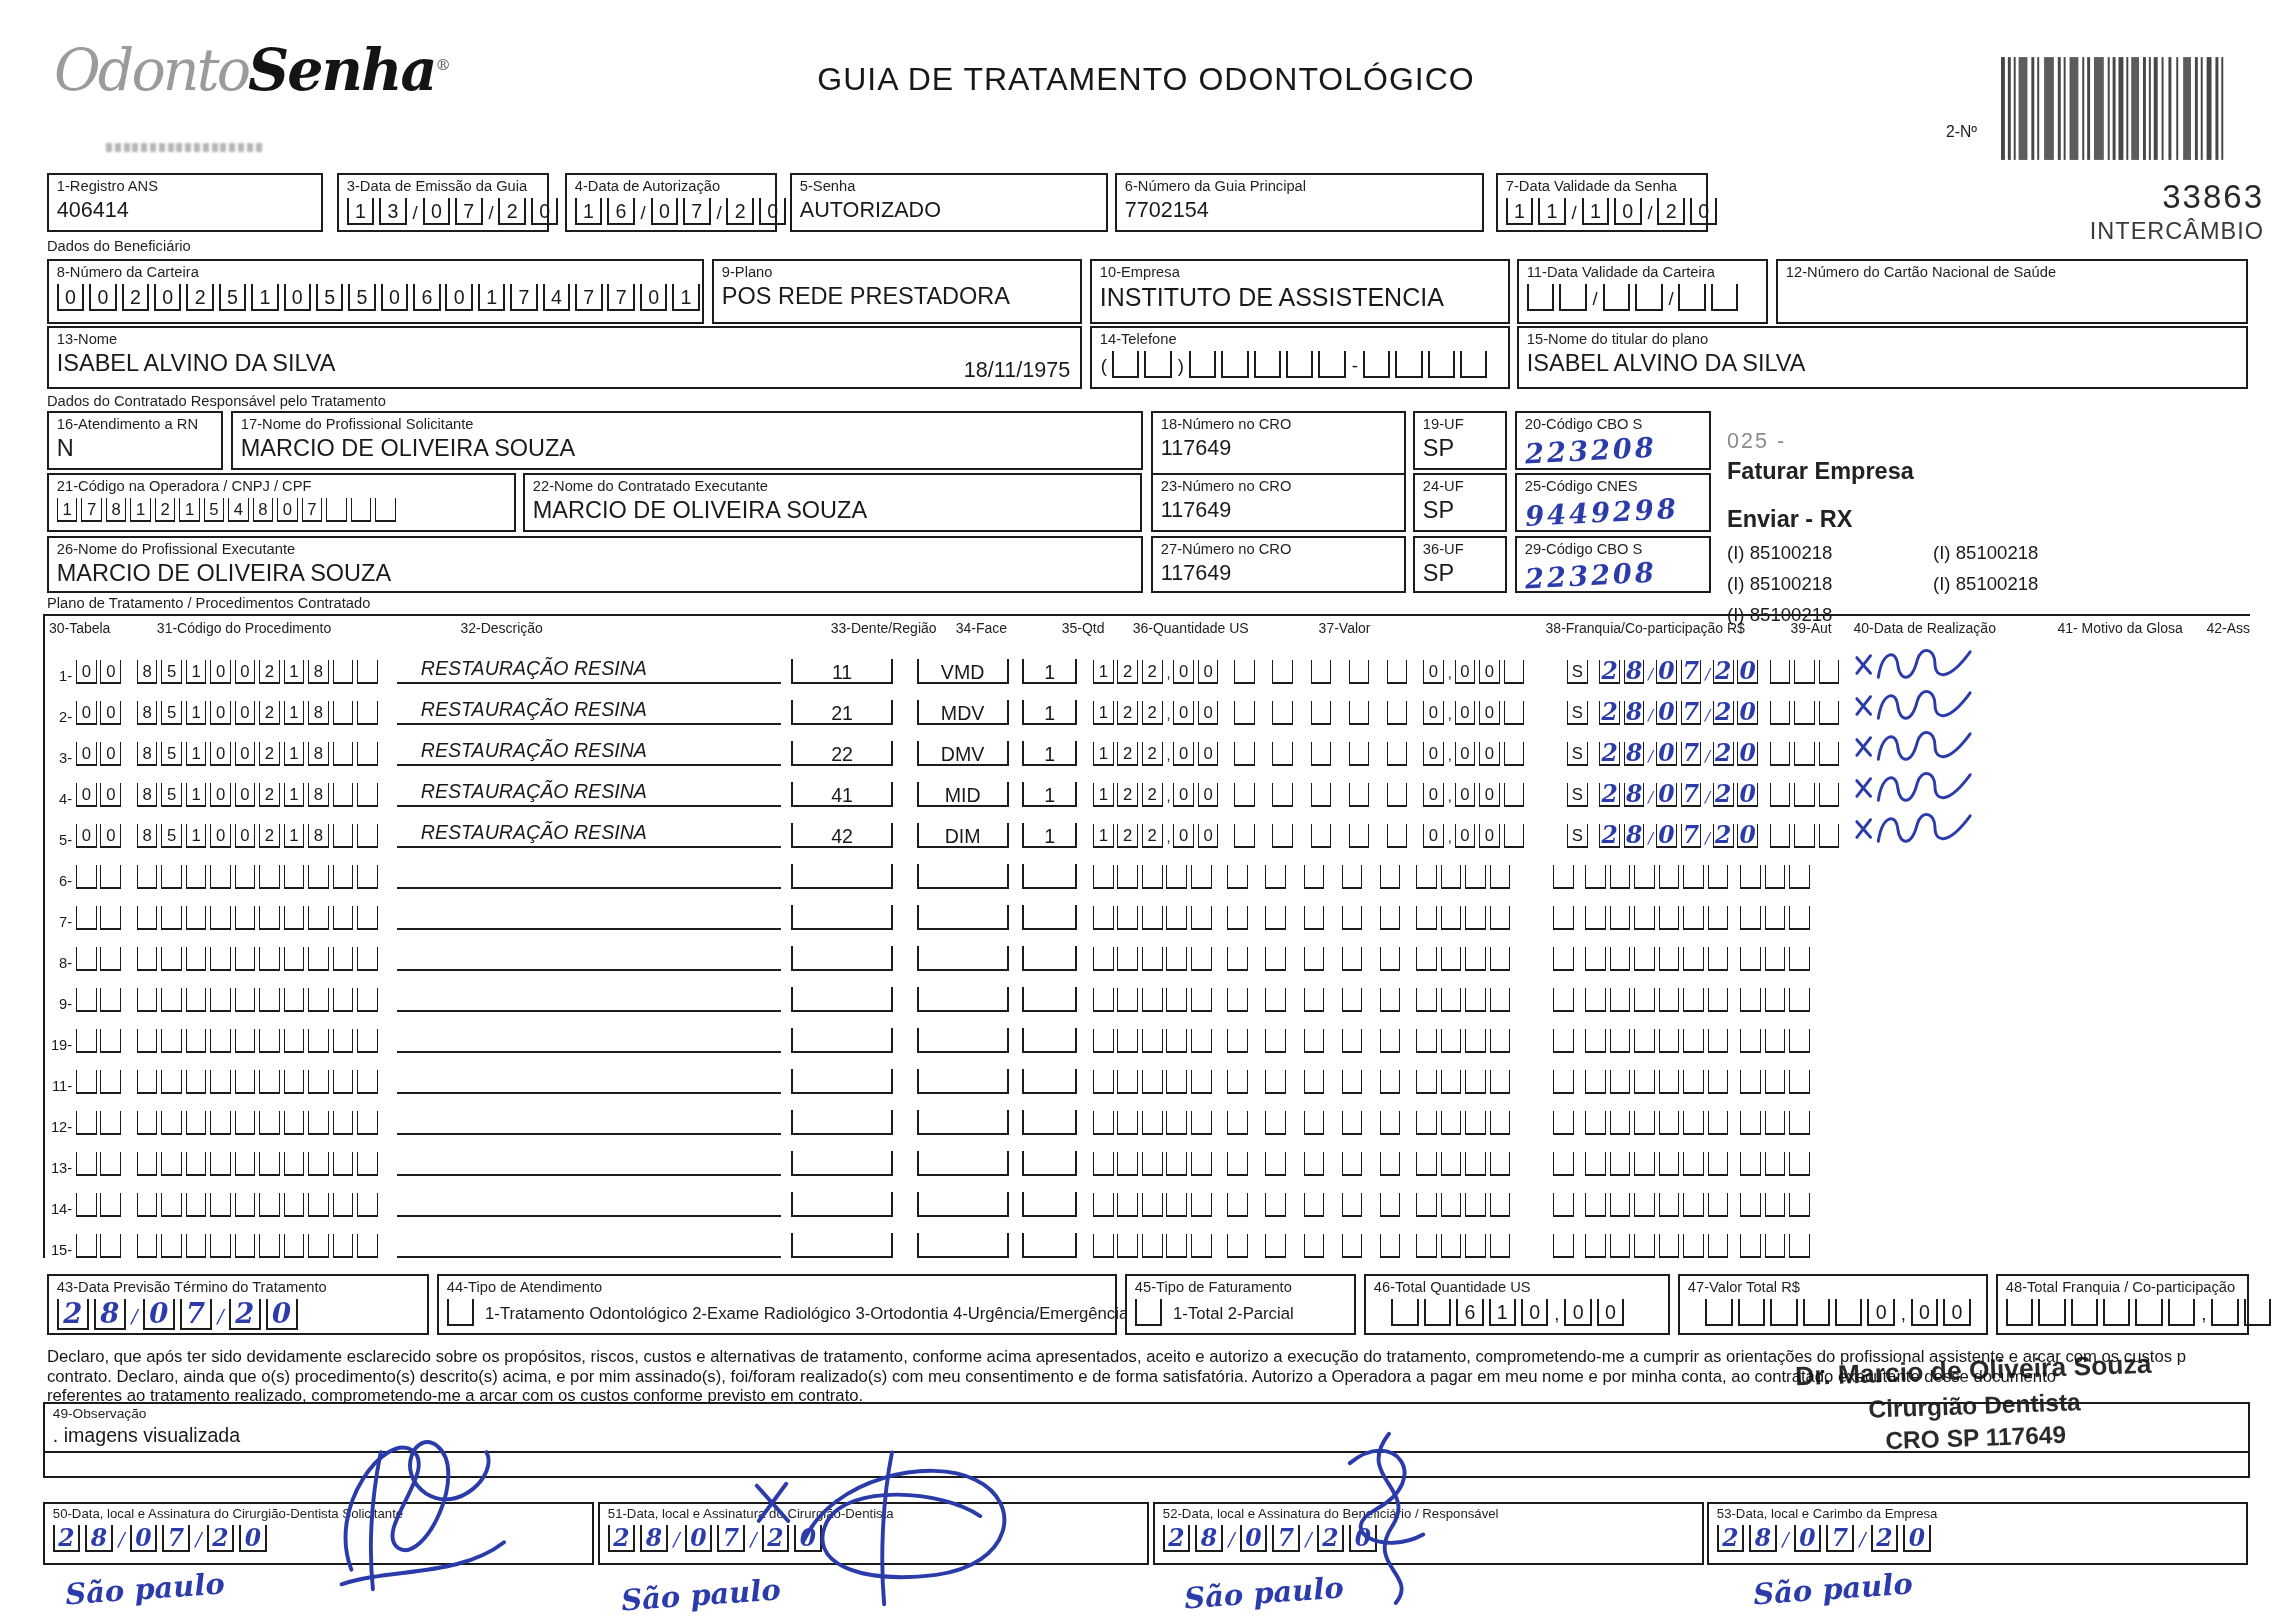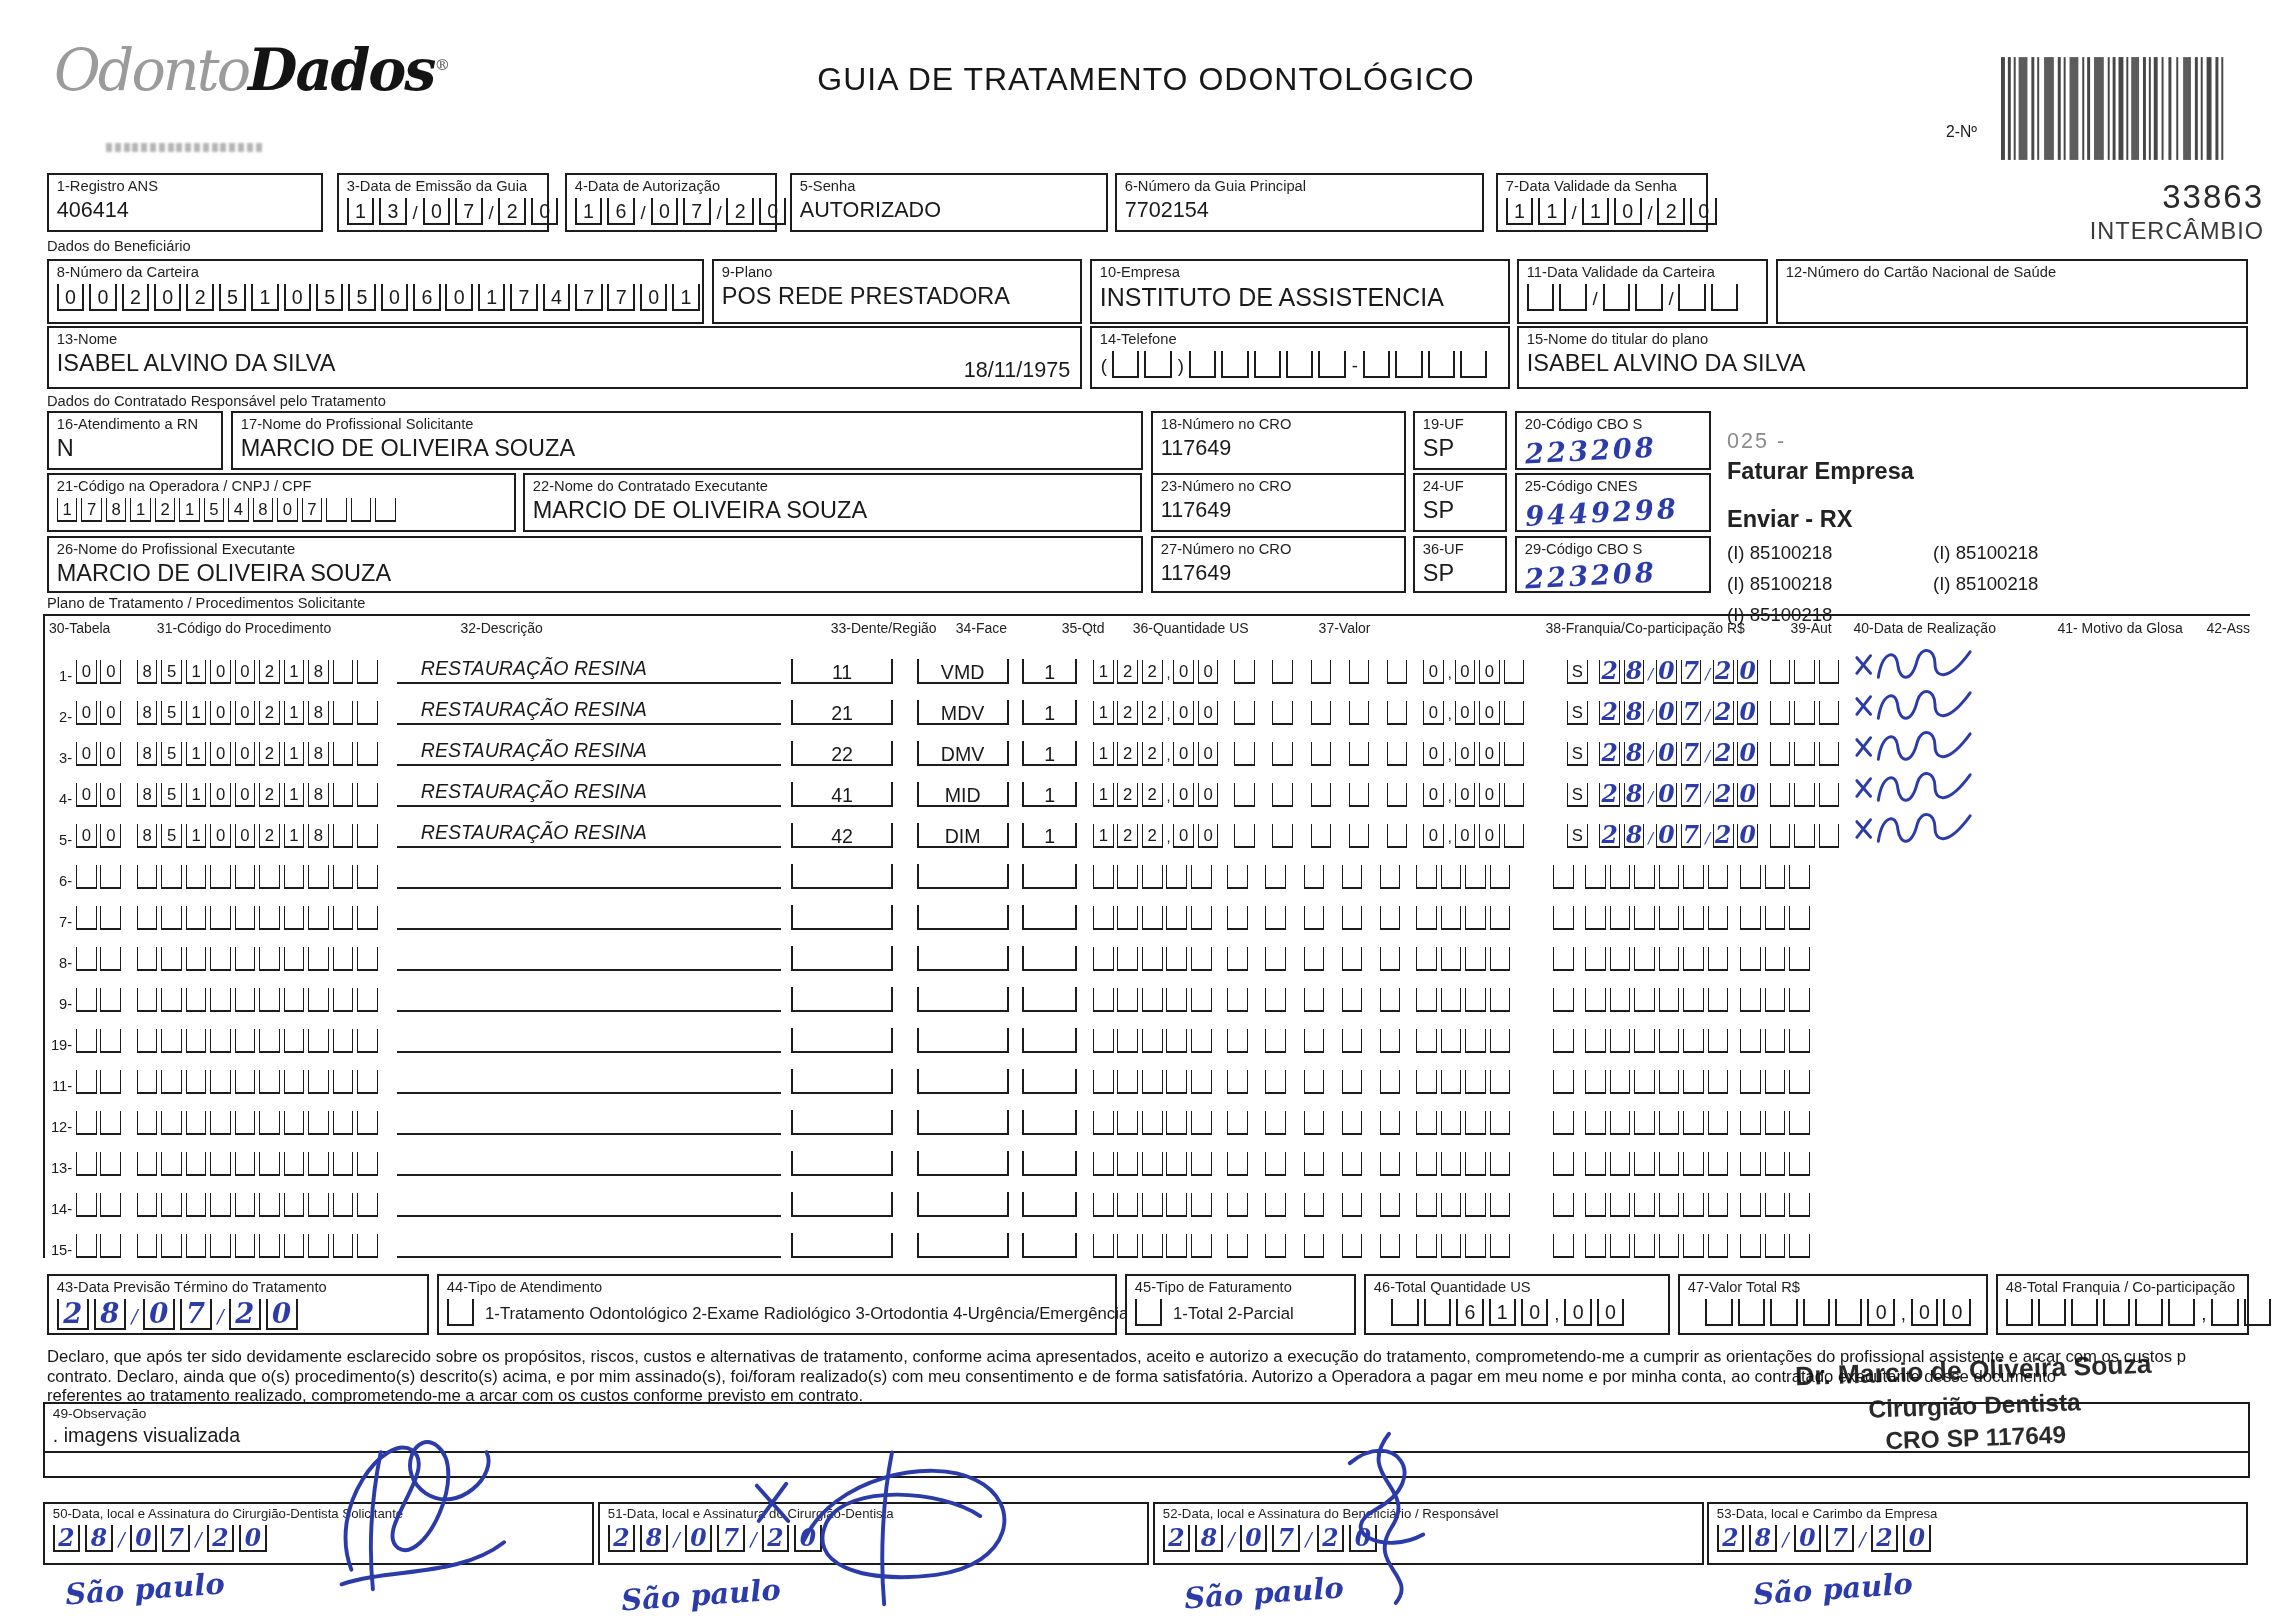--- a/index.html
+++ b/index.html
@@ -69,21 +69,21 @@
   .city{position:absolute;font-family:"DejaVu Serif",serif;font-style:italic;color:#2b3caa;font-size:29px;transform:rotate(-4deg);font-weight:bold;}
   .sig{position:absolute;}
   .handcode{font-size:27.4px;letter-spacing:2.9px;transform:rotate(-3deg);display:inline-block;margin-top:2px;font-weight:bold;}
   .seclabel{position:absolute;font-size:14.7px;color:#1f1f1f;}
 </style>
 </head>
 <body>
 
 <div class="page">
 
-  <div class="logo"><span class="gray">Odonto</span><span class="black">Dados</span><sup>®</sup></div>
+  <div class="logo"><span class="gray">Odonto</span><span class="black">Senha</span><sup>®</sup></div>
   <div class="tagline"></div>
   <div class="title">GUIA DE TRATAMENTO ODONTOLÓGICO</div>
   <div class="nno">2-Nº</div>
   <svg class="barcode" width="235" height="103" viewBox="0 0 240 105">
     <g fill="#474747">
       <rect x="0" width="4" height="105"></rect>
         <rect x="7" width="3" height="105"></rect>
         <rect x="13" width="2" height="105"></rect>
       <rect x="18" width="9" height="105" fill="#5c5c5c"></rect>
         <rect x="31" width="3" height="105"></rect>
@@ -337,21 +337,21 @@
       </div>
     <div class="refrow">
         <span>(I) 85100218</span>
         <span>(I) 85100218</span>
       </div>
     <div class="refrow">
         <span>(I) 85100218</span>
       </div>
   </div>
 
-  <div class="seclabel" style="left:47px;top:595px;">Plano de Tratamento / Procedimentos Solicitante</div>
+  <div class="seclabel" style="left:47px;top:595px;">Plano de Tratamento / Procedimentos Contratado</div>
 
   <div class="ptable">
     <div class="thead">
       <span style="width:108px;padding-left:3.9px;">30-Tabela</span>
       <span style="width:282px;">31-Código do Procedimento</span>
       <span style="width:392px;padding-left:21.6px;box-sizing:border-box;">32-Descrição</span>
       <span style="width:125px;">33-Dente/Região</span>
       <span style="width:106px;">34-Face</span>
       <span style="width:71px;">35-Qtd</span>
       <span style="width:186px;">36-Quantidade US</span>

